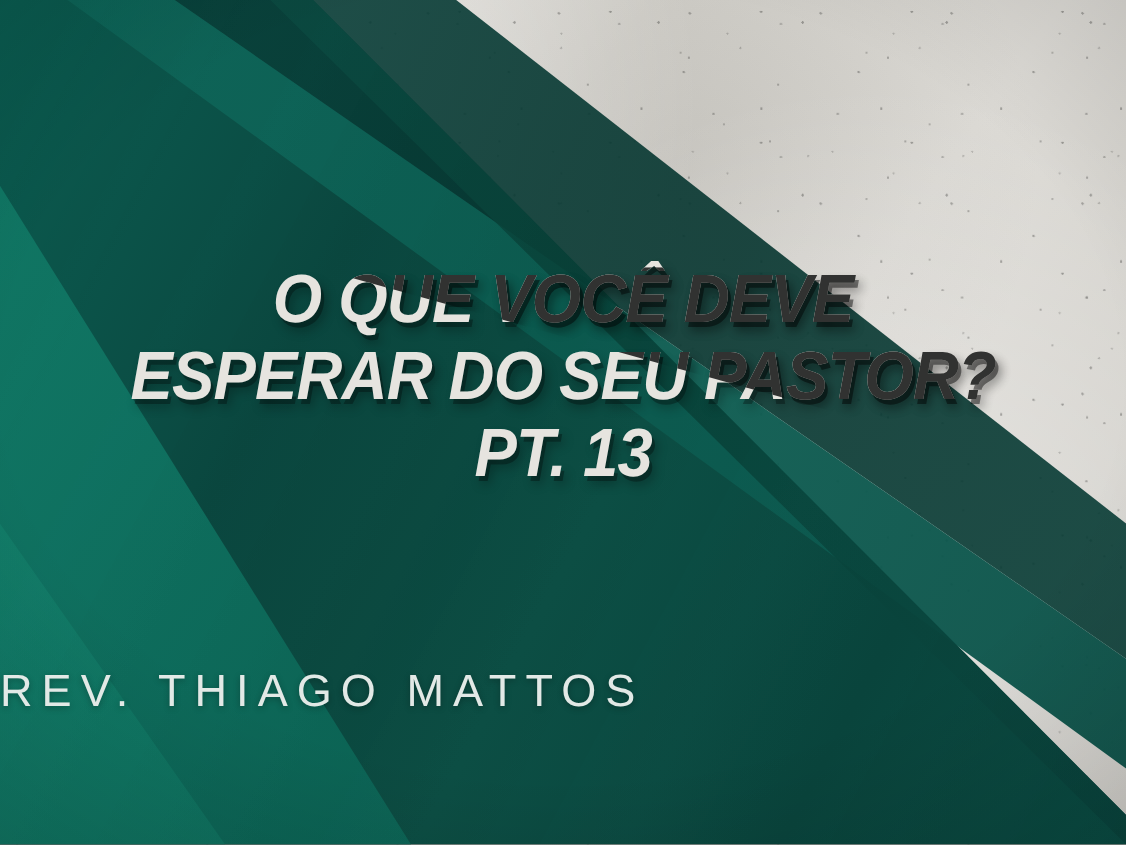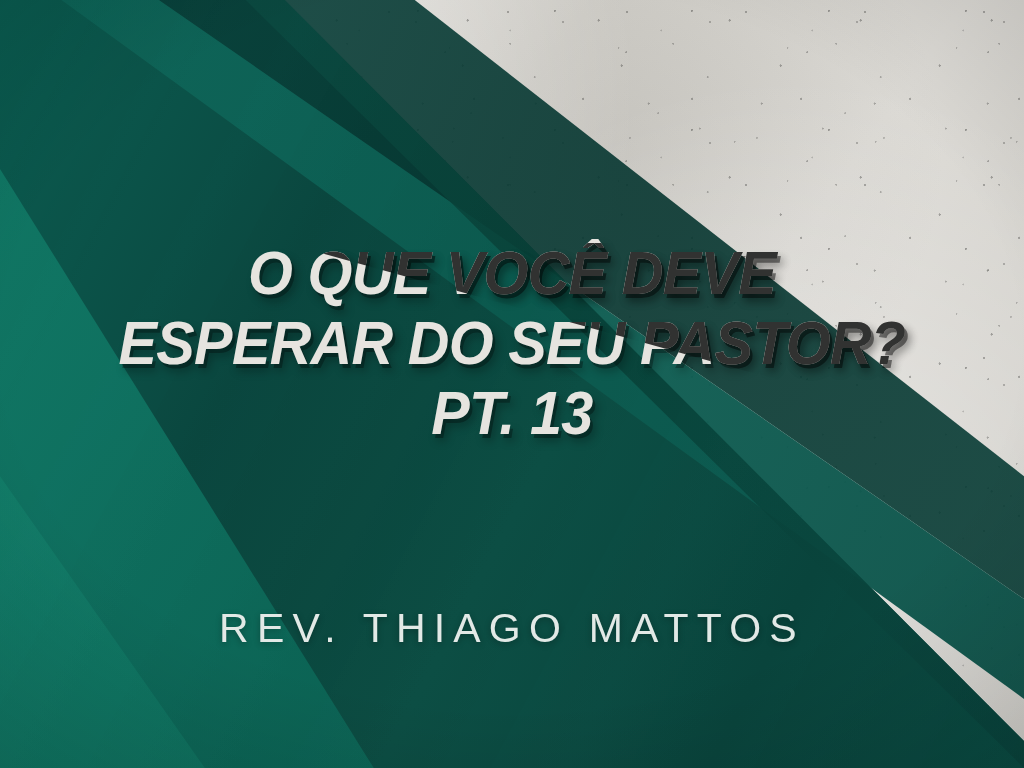--- a/index.html
+++ b/index.html
@@ -183,21 +183,21 @@
     text-shadow:
        3px 4px 0 rgba(0,0,0,0.22),
        5px 7px 10px rgba(0,0,0,0.22);
   }
 
   .byline {
     position: absolute;
     left: 0;
     right: 0;
     top: 605px;
-    text-align: center;
+    text-align: left;
     font-family: "Liberation Sans", sans-serif;
     font-weight: 300;
     font-size: 41px;
     letter-spacing: 0.20em;
     color: #e2e9e6;
     white-space: nowrap;
     text-shadow: 0 2px 6px rgba(0,0,0,0.28);
   }
 </style>
 </head>

